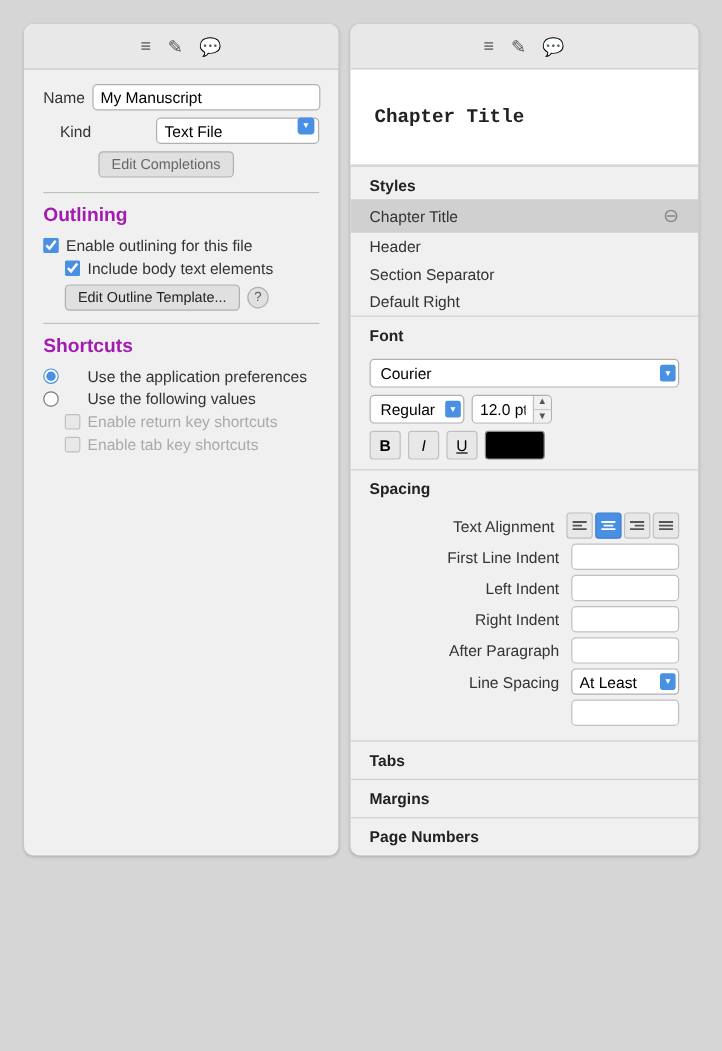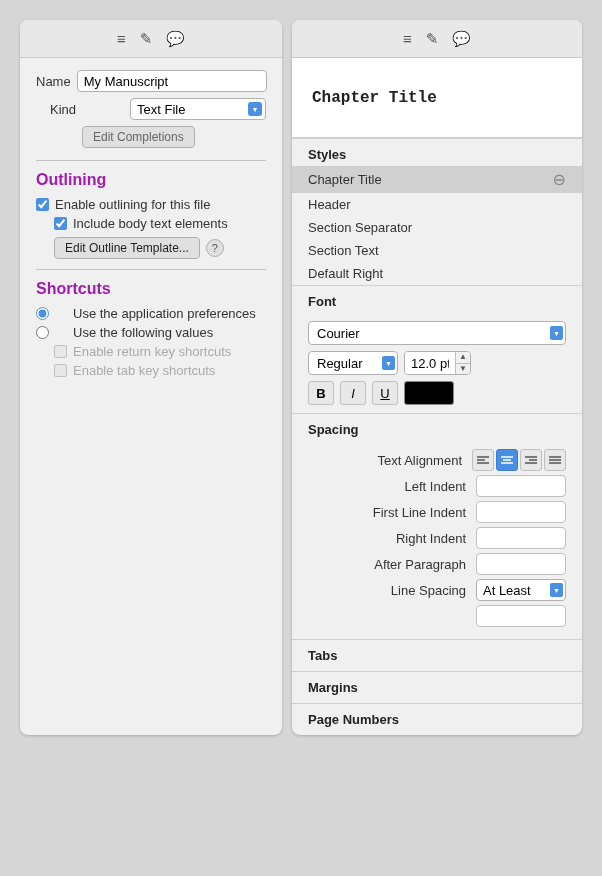--- a/index.html
+++ b/index.html
@@ -69,21 +69,21 @@
       border-radius: 4px;
       padding: 2px 6px;
       font-size: 13px;
       background: white;
       height: 22px;
     }
     .field-select-wrapper {
       flex: 1;
       position: relative;
       display: flex;
-      align-items: center;
+      align-items: flex-start;
       padding-left: 48px;
     }
     .field-select {
       flex: 1;
       border: 1px solid #b0b0b0;
       border-radius: 4px;
       padding: 2px 6px;
       font-size: 13px;
       background: white;
       height: 22px;
@@ -296,21 +296,21 @@
     }
     .font-style-select {
       border: 1px solid #b0b0b0;
       border-radius: 4px;
       padding: 2px 8px;
       font-size: 13px;
       background: white;
       height: 24px;
       appearance: none;
       padding-right: 22px;
-      width: 90px;
+      width: 79px;
     }
     .font-size-wrapper {
       display: flex;
       align-items: center;
       border: 1px solid #b0b0b0;
       border-radius: 4px;
       overflow: hidden;
       background: white;
       height: 24px;
     }
@@ -557,23 +557,20 @@
     <div class="styles-list">
       <div class="style-item selected">
         <span>Chapter Title</span>
         <span class="style-minus">⊖</span>
       </div>
       <div class="style-item">
         <span>Header</span>
       </div>
       <div class="style-item">
         <span>Section Separator</span>
-      </div>
-      <div class="style-item">
-        <span>Section Text</span>
       </div>
       <div class="style-item">
         <span>Default Right</span>
       </div>
     </div>
 
     <div class="right-section-title">Font</div>
     <div class="font-section">
 
       <div class="font-select-row">
@@ -651,29 +648,29 @@
             <svg width="12" height="10" viewBox="0 0 12 10">
                 <line x1="0" y1="2" x2="12" y2="2" stroke="currentColor" stroke-width="1.5"></line>
                 <line x1="0" y1="5" x2="12" y2="5" stroke="currentColor" stroke-width="1.5"></line>
                 <line x1="0" y1="8" x2="12" y2="8" stroke="currentColor" stroke-width="1.5"></line>
               </svg>
           </button>
         </div>
       </div>
 
       <div class="spacing-row">
-        <span class="spacing-label">Left Indent</span>
+        <span class="spacing-label">First Line Indent</span>
         <div class="spacing-value-wrapper">
           <input class="spacing-value" type="text" value="0 in" style="">
 
         </div>
       </div>
 
       <div class="spacing-row">
-        <span class="spacing-label">First Line Indent</span>
+        <span class="spacing-label">Left Indent</span>
         <div class="spacing-value-wrapper">
           <input class="spacing-value" type="text" value="0 in" style="">
 
         </div>
       </div>
 
       <div class="spacing-row">
         <span class="spacing-label">Right Indent</span>
         <div class="spacing-value-wrapper">
           <input class="spacing-value" type="text" value="0 in" style="">

